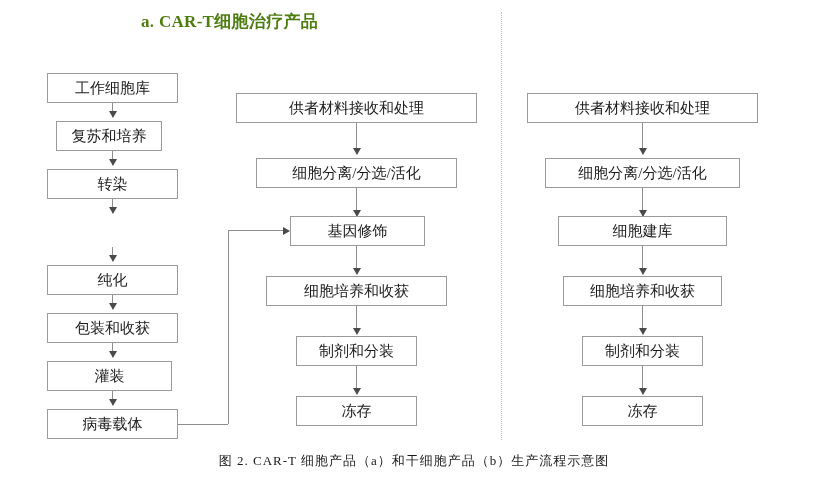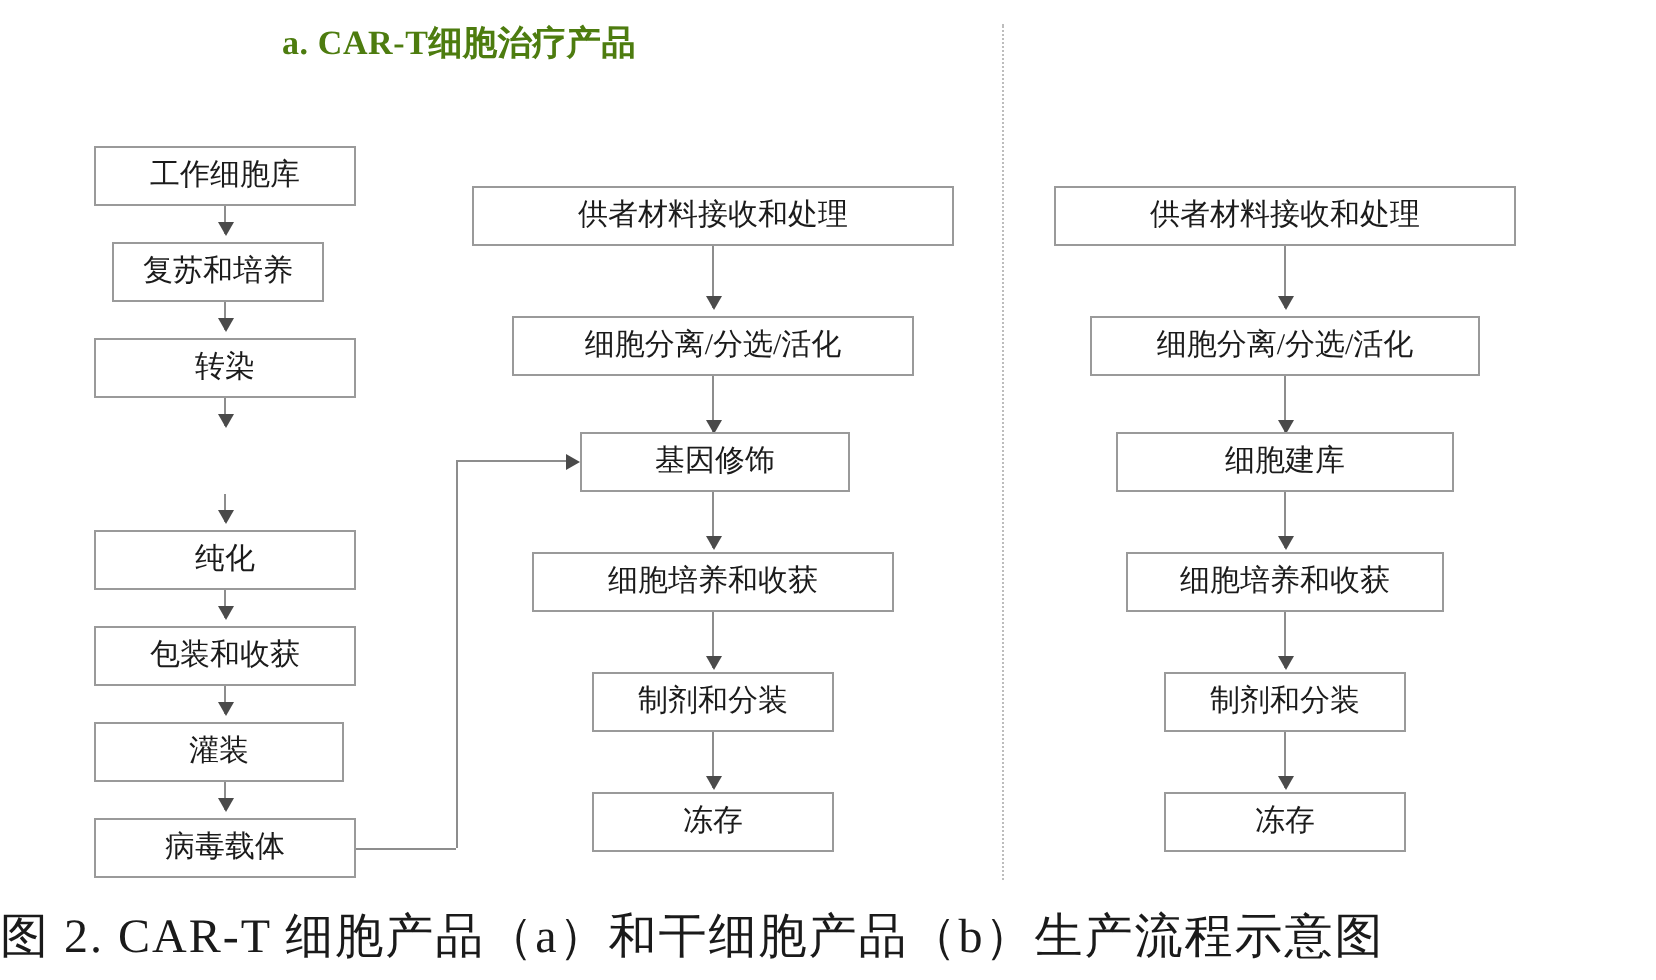--- a/index.html
+++ b/index.html
@@ -93,23 +93,23 @@
     border-bottom: 4px solid transparent;
     border-left: 7px solid #4a4a4a;
   }
 
   
   #figure-caption {
     position: absolute;
     left: 0;
     right: 0;
     top: 452px;
-    text-align: left;
+    text-align: center;
     font-family: "Liberation Serif", "DejaVu Serif", serif;
-    font-size: 24px;
+    font-size: 13px;
     color: #1a1a1a;
     letter-spacing: 1px;
   }
 </style>
 </head>
 <body>
 
 <div id="figure-root">
 
   <div class="panel-title" id="title-a">a. CAR-T细胞治疗产品</div>

